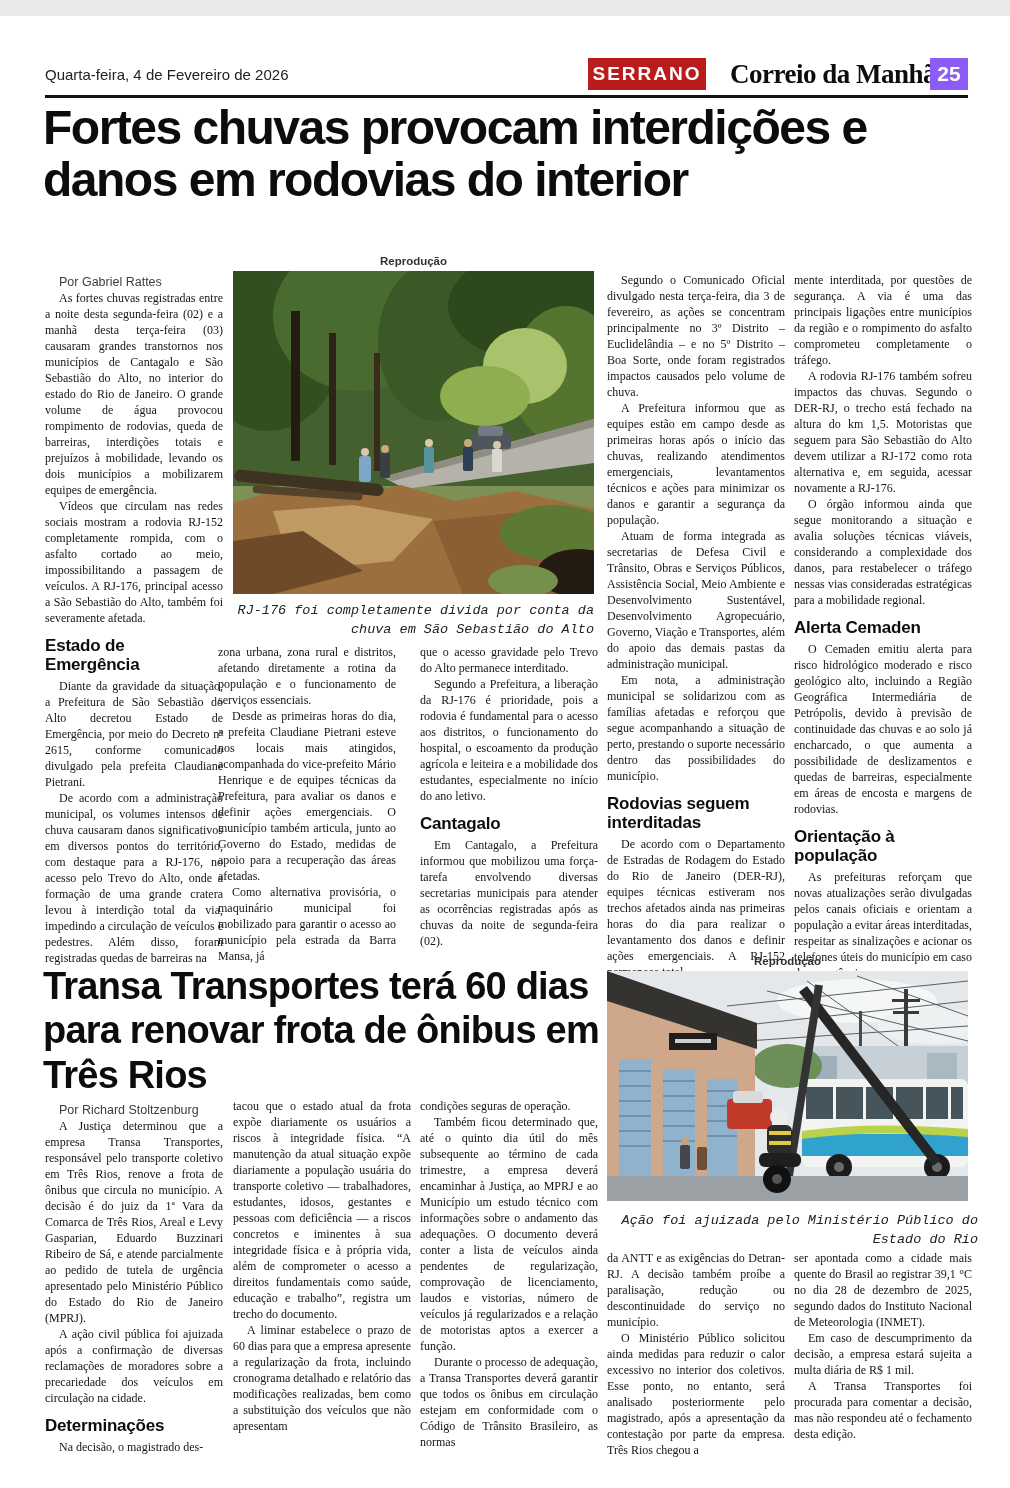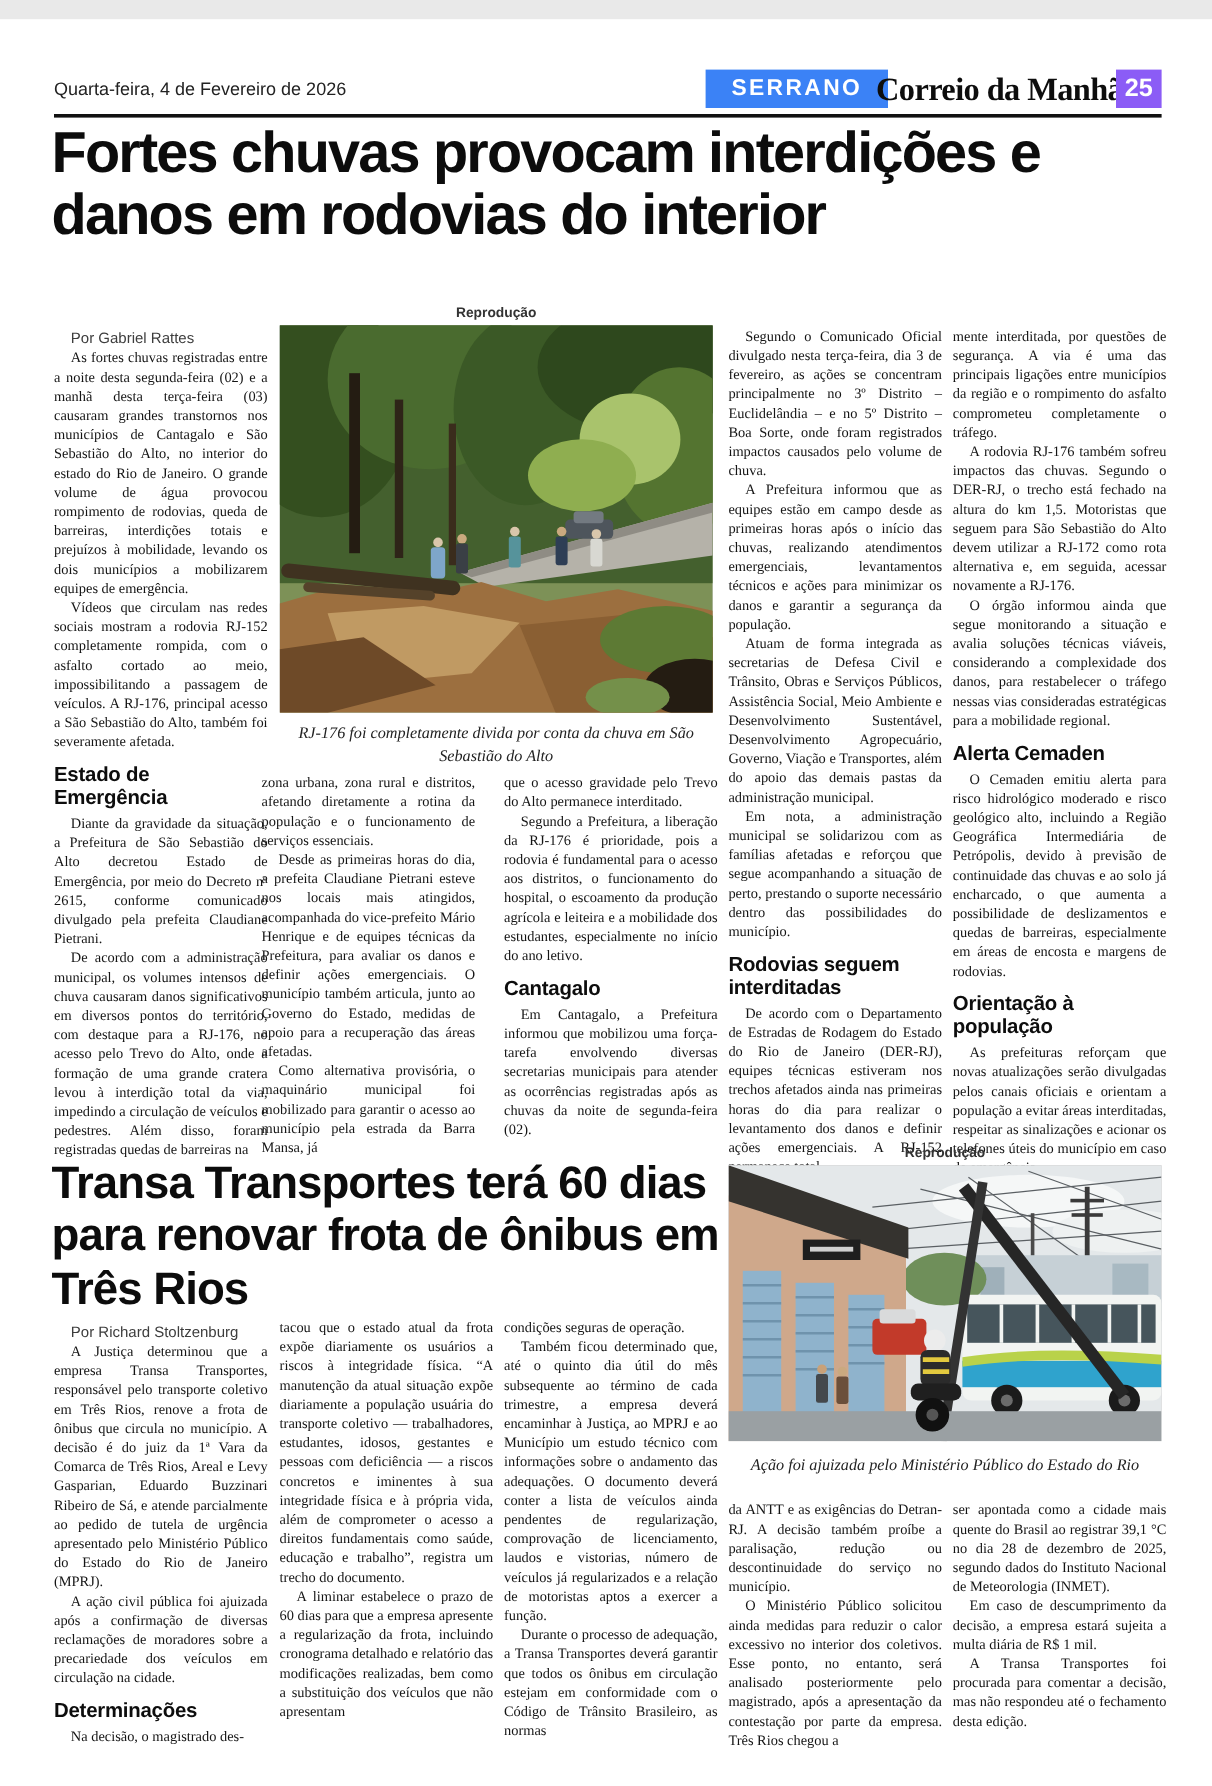--- a/index.html
+++ b/index.html
@@ -4,21 +4,21 @@
 <style>
   html,body{margin:0;padding:0;background:#e9e9e9;}
   .page{
     position:relative;width:1010px;height:1488px;background:#ffffff;
     margin:16px auto;overflow:hidden;
     font-family:"Liberation Serif", serif;color:#111;
   }
   
   .hdr-date{position:absolute;left:45px;top:50px;font-family:"Liberation Sans",sans-serif;
     font-size:15px;color:#222;}
-  .hdr-section{position:absolute;left:588px;top:42px;width:152px;height:32px;background:#3b82f6;
+  .hdr-section{position:absolute;left:588px;top:42px;width:118px;height:32px;background:#b91c1c;
     color:#fff;font-family:"Liberation Sans",sans-serif;font-weight:700;font-size:19px;
     letter-spacing:2px;display:flex;align-items:center;justify-content:center;}
   .hdr-masthead{position:absolute;left:730px;top:42px;width:194px;height:32px;
     font-family:"Liberation Serif",serif;font-weight:700;font-size:27px;letter-spacing:-0.5px;
     color:#0d0d0d;display:flex;align-items:center;white-space:nowrap;}
   .hdr-page{position:absolute;left:930px;top:42px;width:38px;height:32px;background:#8b5cf6;
     color:#fff;font-family:"Liberation Sans",sans-serif;font-weight:700;font-size:21px;
     display:flex;align-items:center;justify-content:center;}
   .hdr-rule{position:absolute;left:45px;top:79px;width:923px;height:3px;background:#111;}
   
@@ -50,22 +50,22 @@
   .a2-col5{left:794px;top:1234px;}
   
   .credit{position:absolute;font-family:"Liberation Sans",sans-serif;font-weight:700;
     font-size:11.5px;color:#333;text-align:center;}
   .credit1{left:233px;top:239px;width:361px;}
   .credit2{left:607px;top:939px;width:361px;}
   .photo{position:absolute;overflow:hidden;background:#ccc;}
   .photo1{left:233px;top:255px;width:361px;height:323px;}
   .photo2{left:607px;top:955px;width:361px;height:230px;}
   .photo svg{display:block;width:100%;height:100%;}
-  .caption{position:absolute;font-family:Liberation Serif, serif;font-style:italic;
-    font-size:13.5px;line-height:1.4;color:#222;text-align:center;}
+  .caption{position:absolute;font-family:Liberation Mono, monospace;font-style:italic;
+    font-size:13.5px;line-height:1.4;color:#222;text-align:right;}
   .caption1{left:233px;top:586px;width:361px;}
   .caption2{left:597px;top:1196px;width:381px;}
 </style>
 </head>
 <body>
 
 <div class="page">
 
   <div class="hdr-date">Quarta-feira, 4 de Fevereiro de 2026</div>
   <div class="hdr-section">SERRANO</div>

